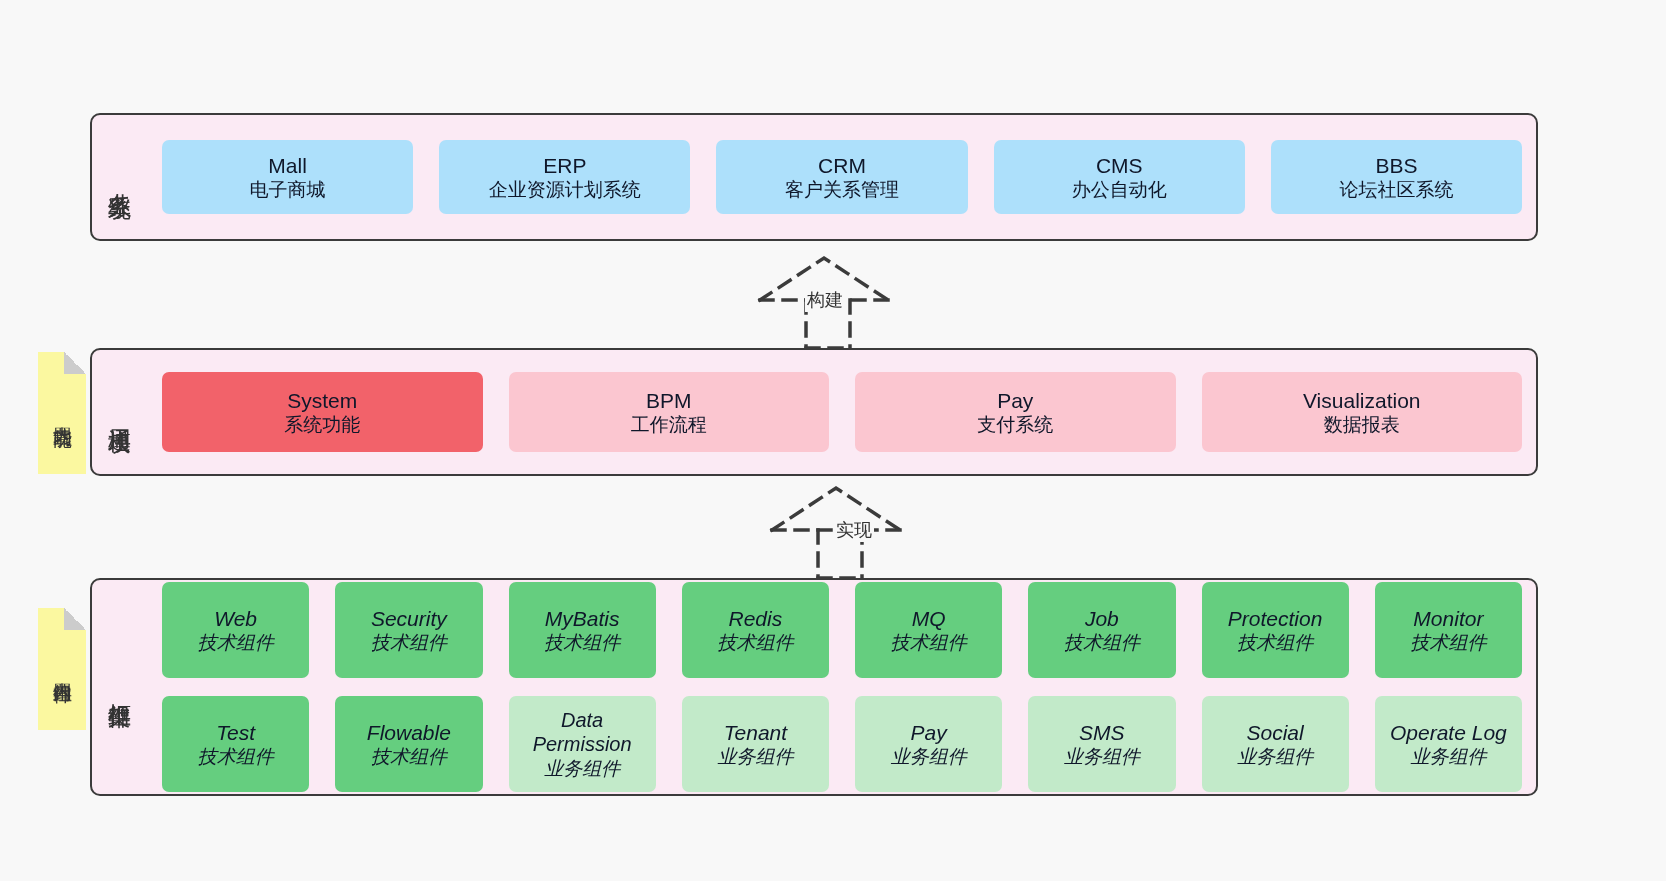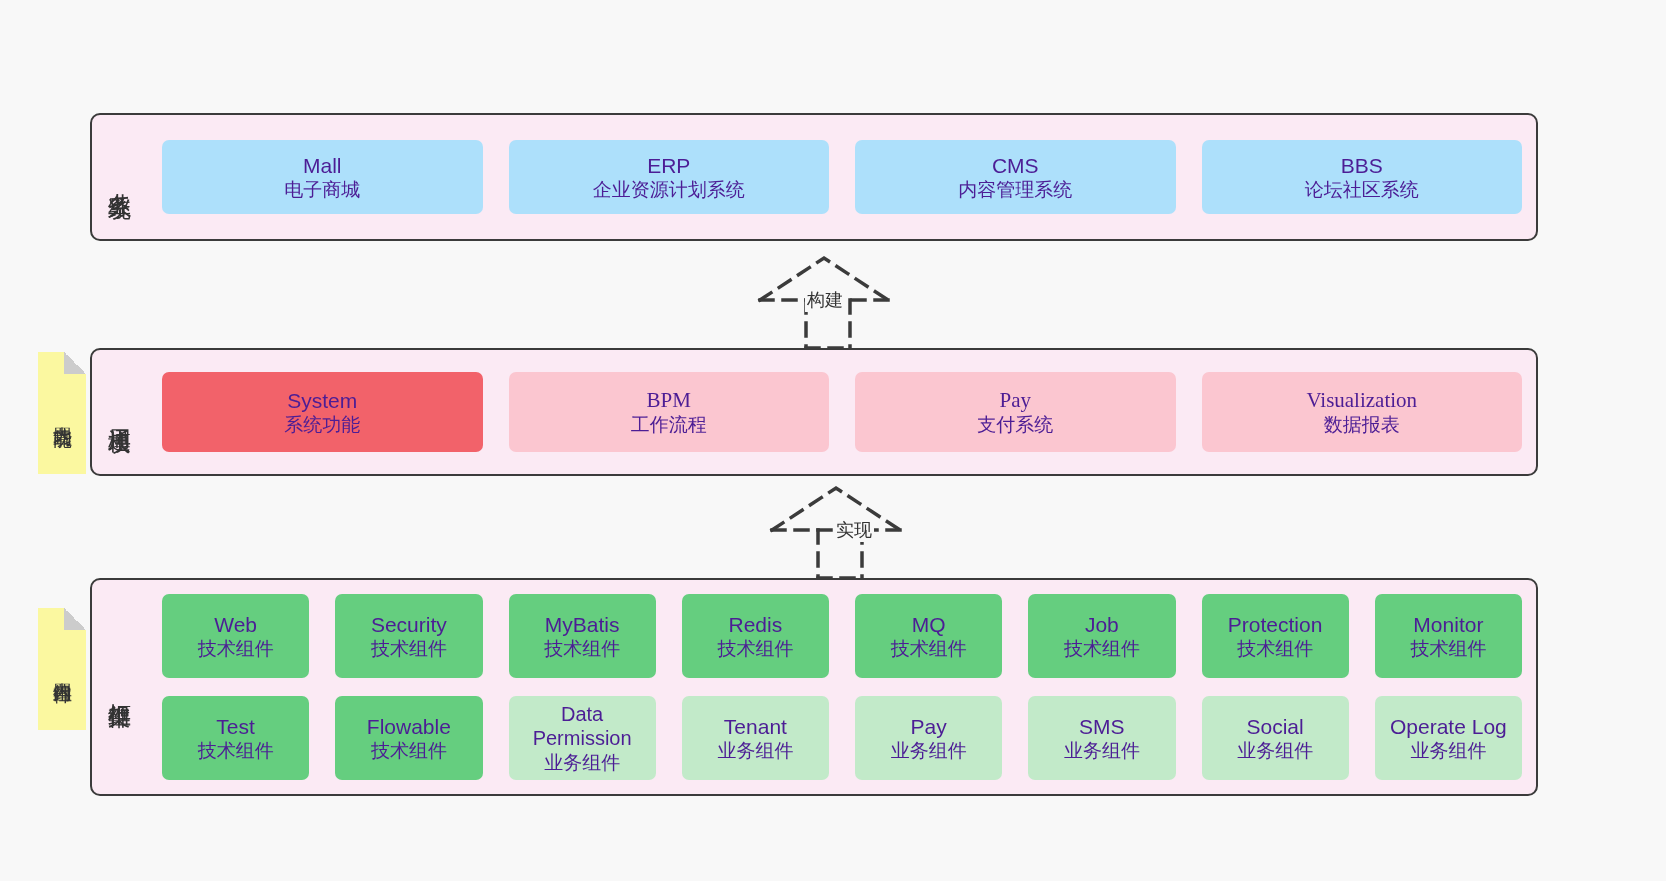--- a/index.html
+++ b/index.html
@@ -62,41 +62,41 @@
     flex: 1 1 0;
     border-radius: 7px;
     display: flex;
     flex-direction: column;
     align-items: center;
     justify-content: center;
     text-align: center;
     line-height: 1.22;
     box-sizing: border-box;
     padding: 4px 6px;
-    color: #4c1d95;
+    color: #0f172a;
   }
   .card .t1 { font-size: 21px; }
   .card .t2 { font-size: 19px; }
   .card .t1.small { font-size: 20px; }
 
   .c-blue       { background: #ade0fb; }
   .c-red        { background: #f2626a; }
-  .c-pink       { background: #fbc6d0; font-family: Liberation Serif, serif; }
+  .c-pink       { background: #fbc6d0; }
   .c-green      { background: #65ce7f; }
   .c-lightgreen { background: #c2eac9; }
 
   
   #layer-business  { left: 90px;  top: 113px; width: 1448px; height: 128px; }
   #layer-business  .card { height: 74px; }
 
   #layer-common    { left: 90px;  top: 348px; width: 1448px; height: 128px; }
   #layer-common    .card { height: 80px; }
 
   #layer-framework { left: 90px;  top: 578px; width: 1448px; height: 218px; }
-  #layer-framework .card { height: 84px; }
+  #layer-framework .card { height: 96px; font-style: italic; }
 
   
   .sticky {
     position: absolute;
     width: 48px;
     background: #fbf8a0;
     box-sizing: border-box;
     display: flex;
     align-items: center;
     justify-content: center;
@@ -152,22 +152,26 @@
     <div class="row">
       <div class="card c-blue">
         <span class="t1">Mall</span>
         <span class="t2">电子商城</span>
       </div>
       <div class="card c-blue">
         <span class="t1">ERP</span>
         <span class="t2">企业资源计划系统</span>
       </div>
       <div class="card c-blue">
+        <span class="t1">CRM</span>
+        <span class="t2">客户关系管理</span>
+      </div>
+      <div class="card c-blue">
         <span class="t1">CMS</span>
-        <span class="t2">内容管理系统</span>
+        <span class="t2">办公自动化</span>
       </div>
       <div class="card c-blue">
         <span class="t1">BBS</span>
         <span class="t2">论坛社区系统</span>
       </div>
     </div>
   </div>
 </div>
 
 <div class="connector" id="connector-build">

